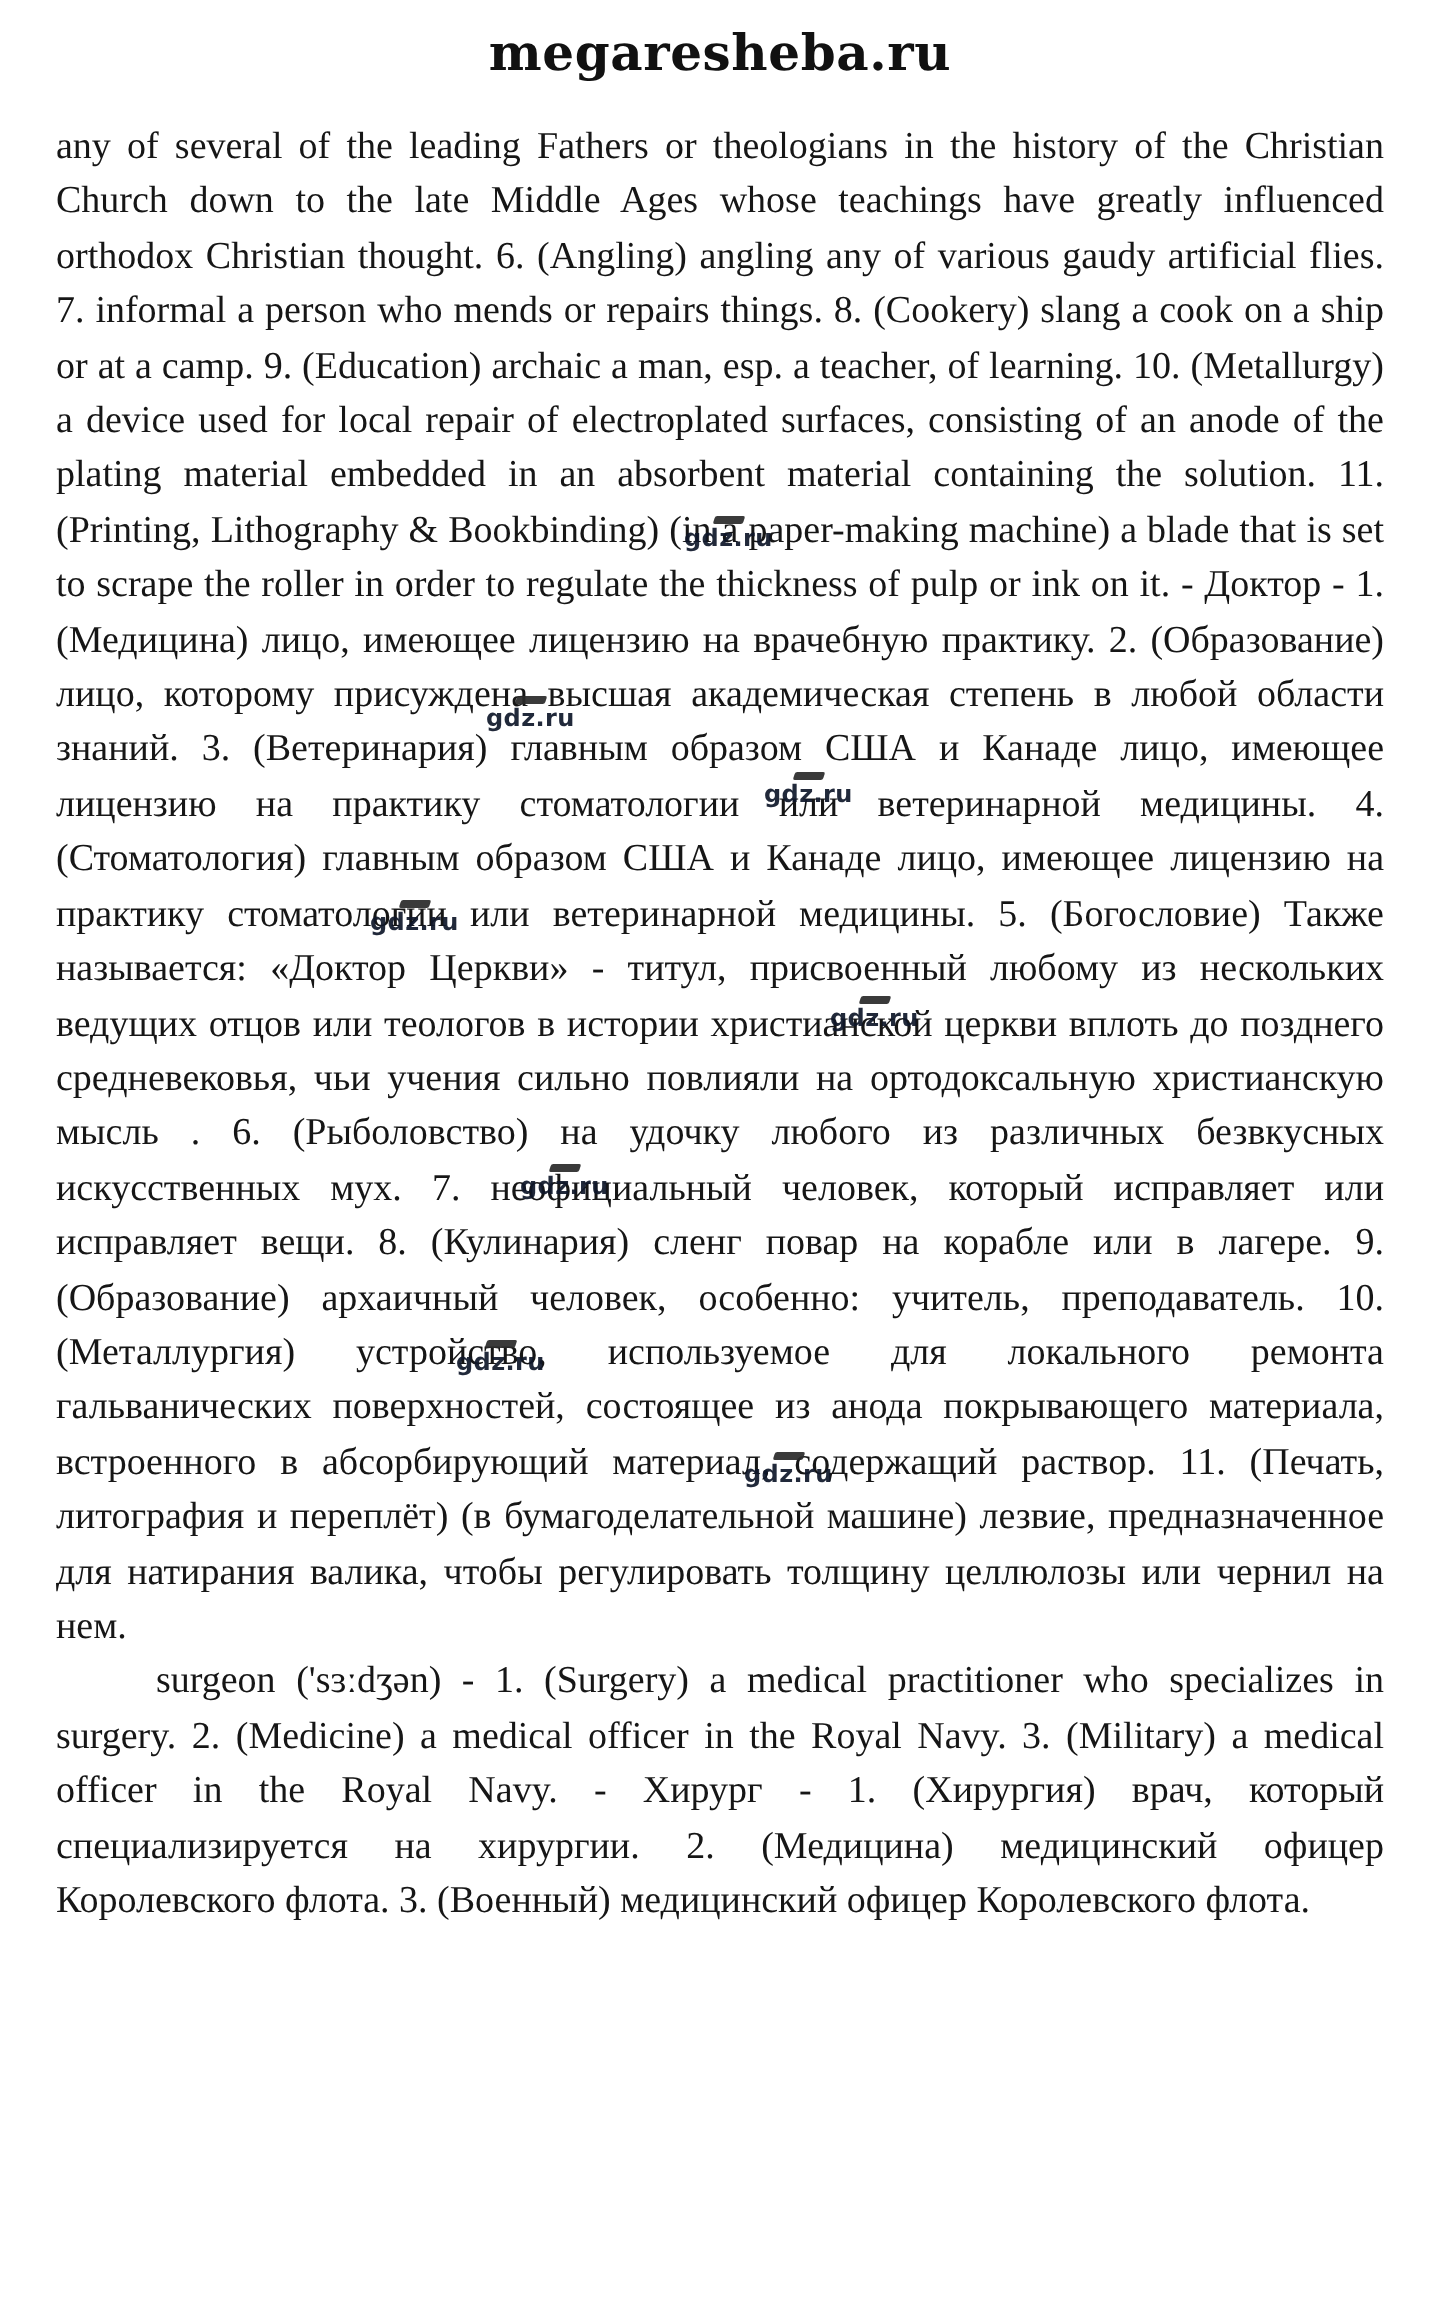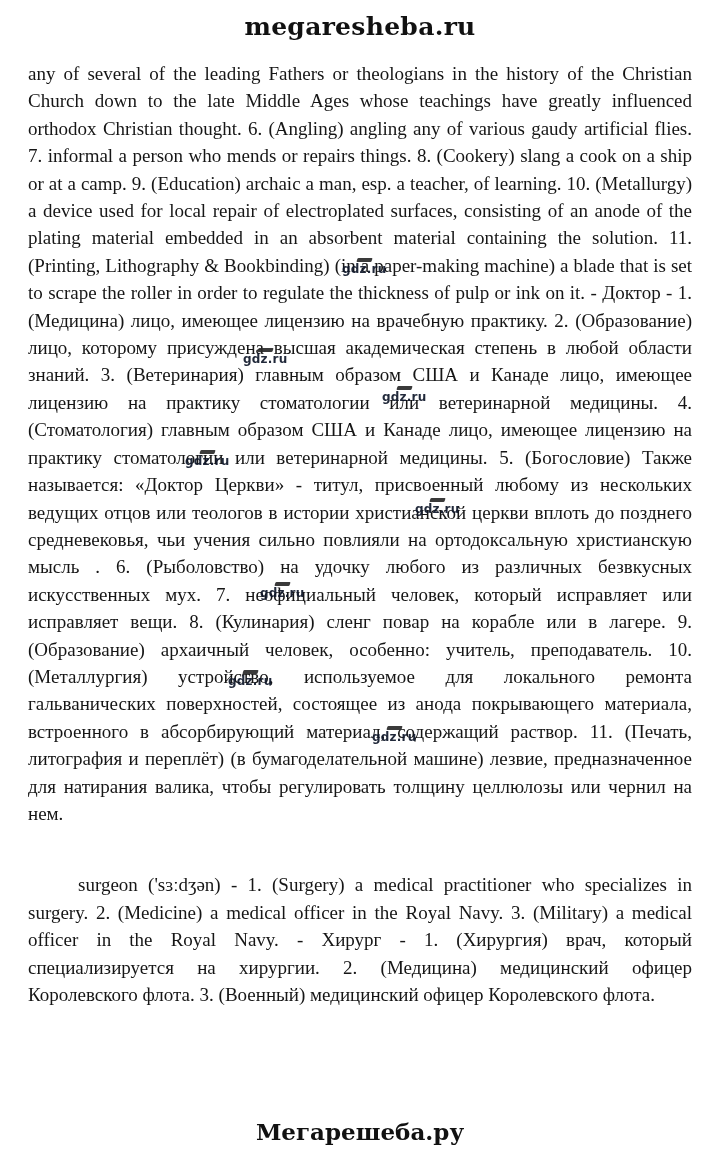--- a/index.html
+++ b/index.html
@@ -36,21 +36,20 @@
     text-align: justify;
     hyphens: none;
     color: #161616;
   }
   .para {
     margin: 0;
     padding: 0;
   }
   .para-indent {
     text-indent: 50px;
-    margin-top: 44px;
   }
   .footer-title {
     position: absolute;
     bottom: 7px;
     left: 0;
     width: 100%;
     text-align: center;
     font-weight: bold;
     font-size: 23px;
     font-family: "DejaVu Serif", serif;
@@ -128,15 +127,14 @@
       <div class="watermark" style="left: 228px; top: 670px;">
         <span class="wm-logo"></span>
         <span class="wm-text">gdz.ru</span>
       </div>
       <div class="watermark" style="left: 372px; top: 726px;">
         <span class="wm-logo"></span>
         <span class="wm-text">gdz.ru</span>
       </div>
     </div>
 
-  <div class="footer-title">Мегарешеба.ру</div>
 
 </div>
 
 </body></html>

